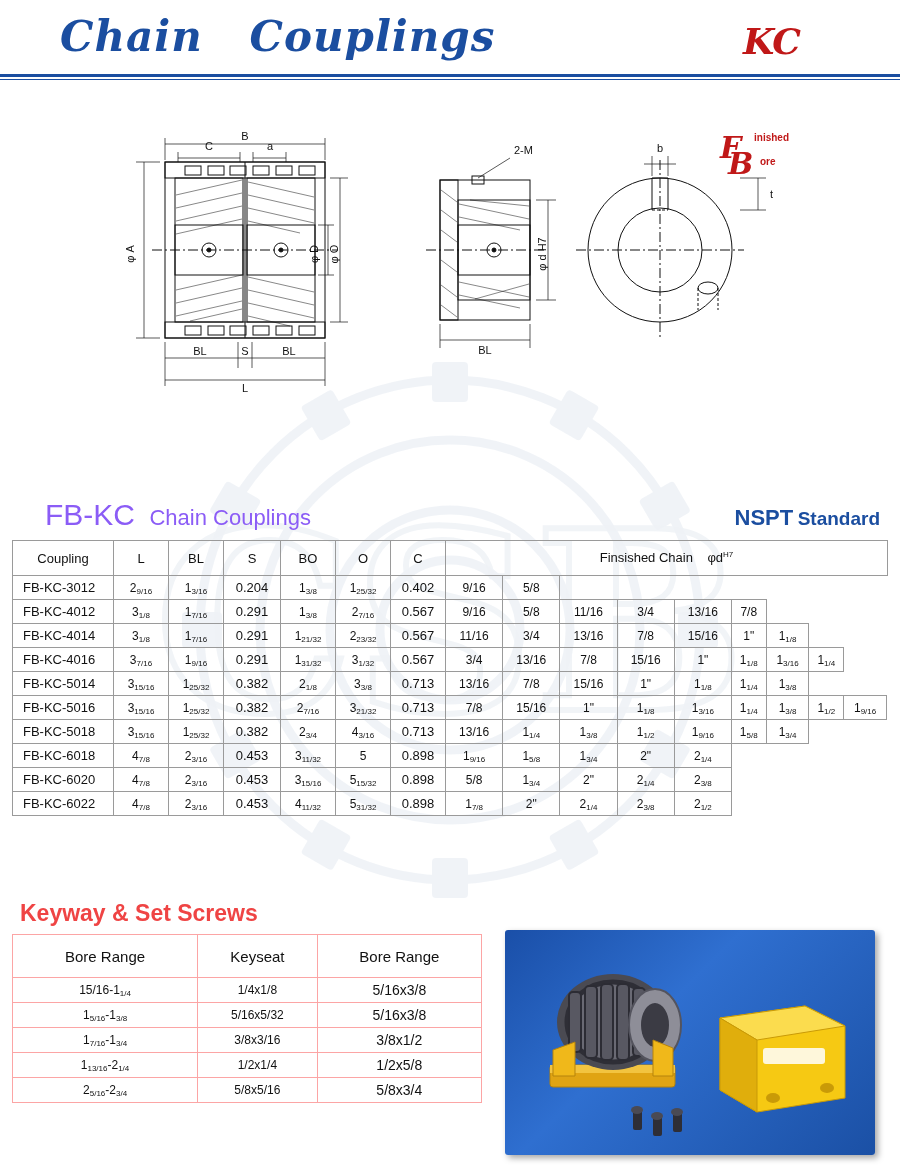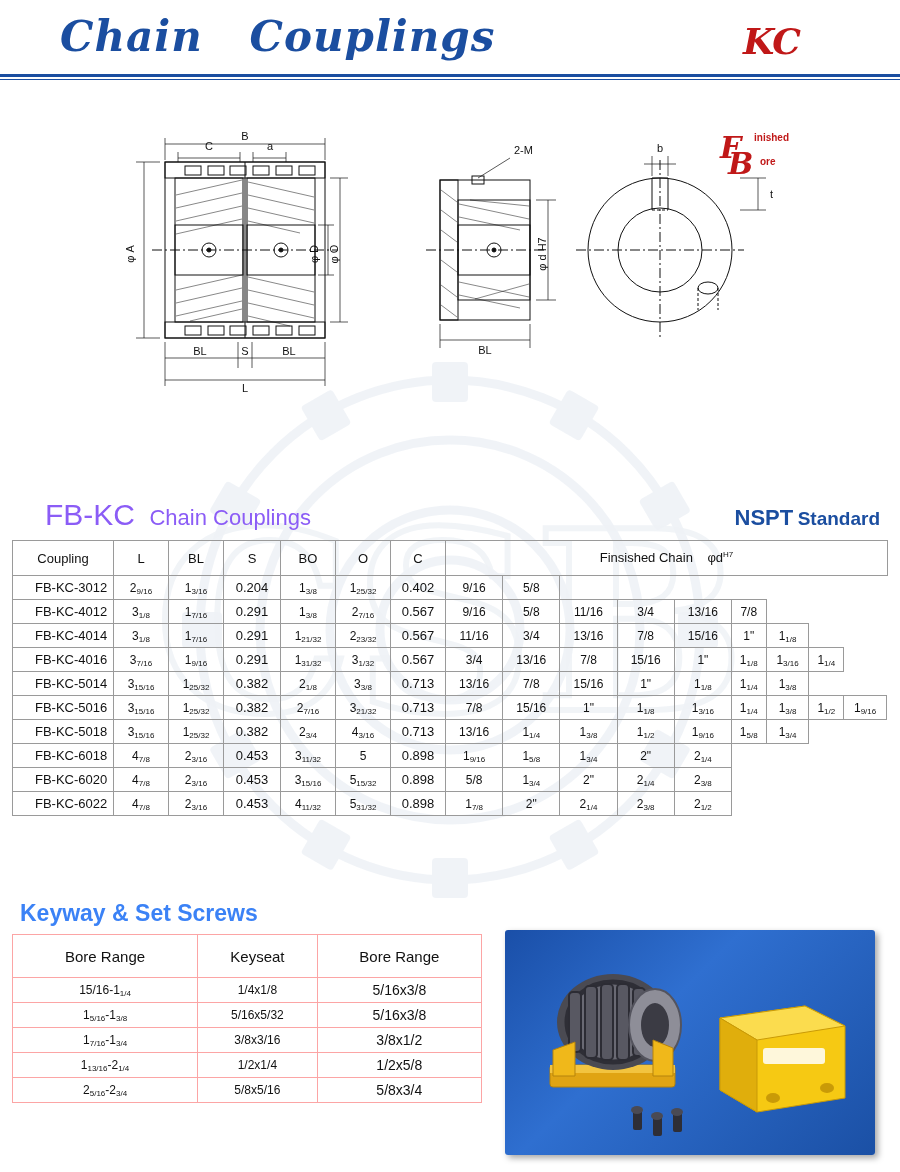--- a/index.html
+++ b/index.html
@@ -80,31 +80,31 @@
     font-size:12px;
   }
   .main-table th,.main-table td{
     border:1px solid #9a9a9a;
     text-align:center;
     padding:0;
     height:23px;
     font-weight:normal;
   }
   .main-table thead th{height:34px;font-size:13px;}
-  .main-table td.model{text-align:left;padding-left:22px;font-size:13px;}
+  .main-table td.model{text-align:left;padding-left:10px;font-size:13px;}
   .main-table td.plain{font-size:13px;}
   .main-table td.nb{border:none;}
   .main-table .frac{font-size:12px;}
   .frac sub{font-size:8px;vertical-align:baseline;position:relative;top:2px;}
   .sup{font-size:8px;vertical-align:super;}
 
   
   .kw-title{
     position:absolute; left:20px; top:900px;
-    font-size:23px; font-weight:bold; color:#3b82f6;
+    font-size:23px; font-weight:bold; color:#ef4444;
   }
   .kw-table{
     position:absolute; left:12px; top:934px; width:470px;
     font-size:12px;
   }
   .kw-table th,.kw-table td{
     border:1px solid #fca5a5; text-align:center; height:22px; font-weight:normal;
   }
   .kw-table thead th{height:40px;font-size:15px;}
   .kw-table td.big{font-size:14px;}

